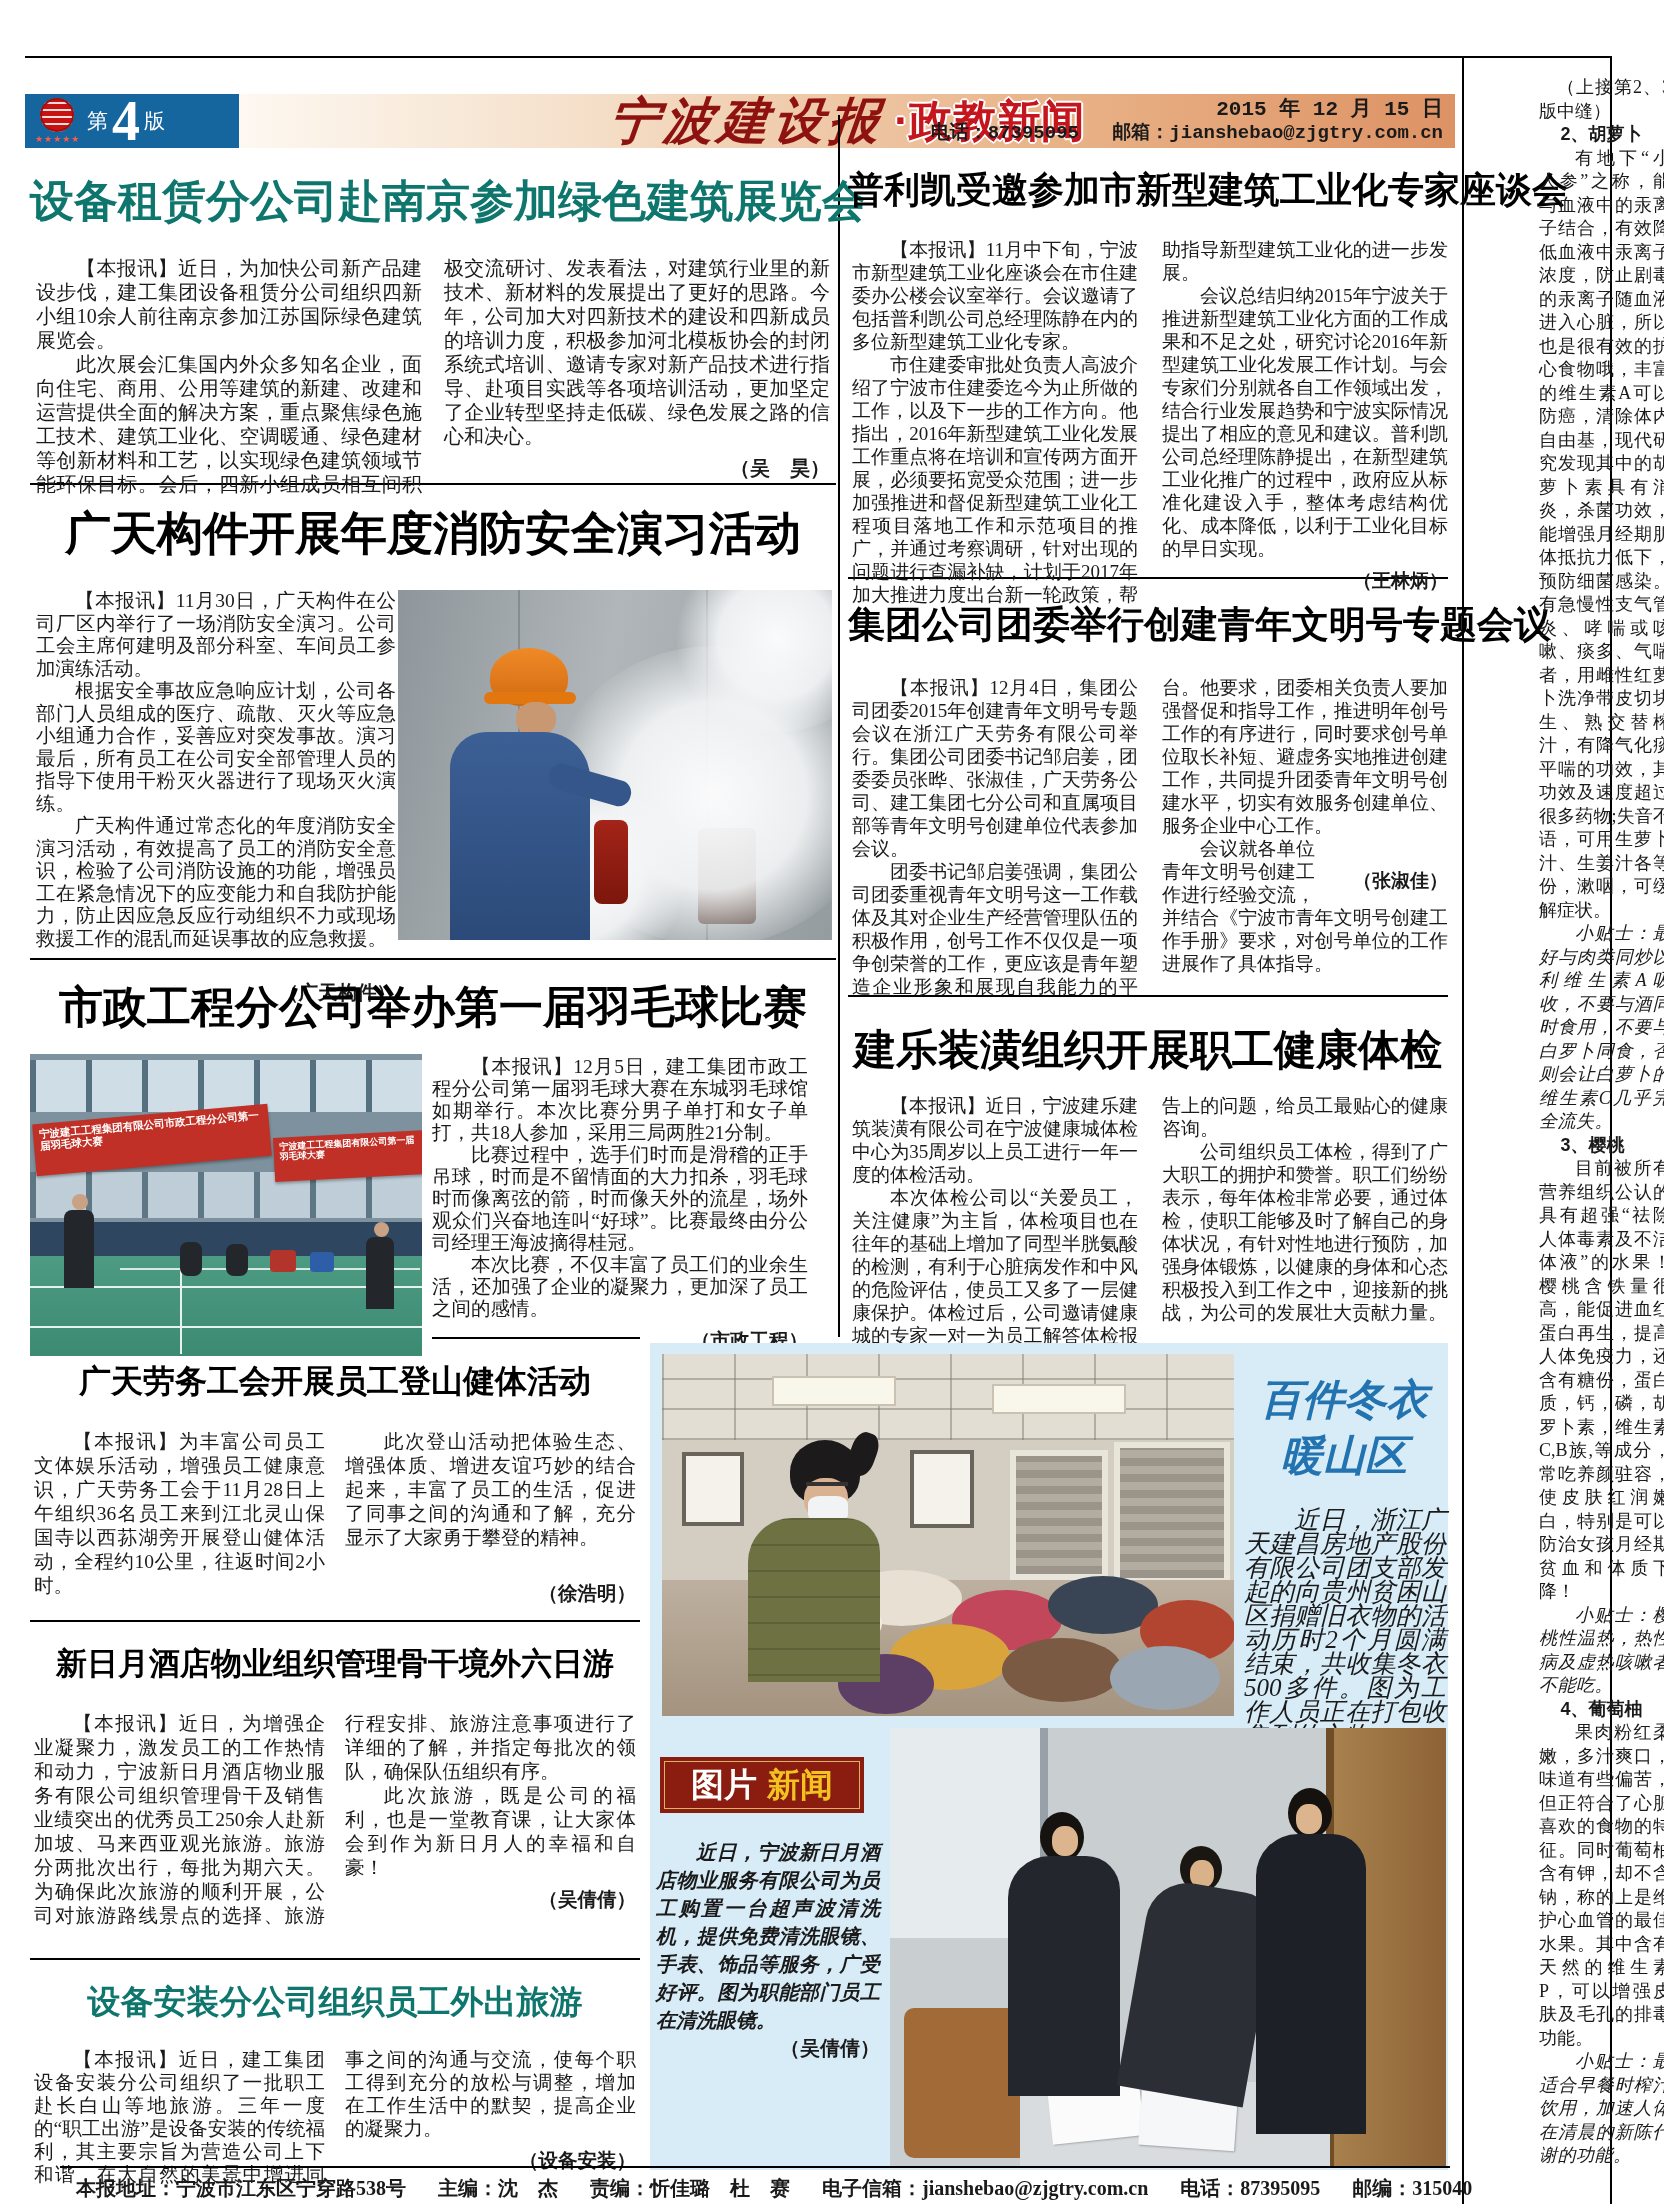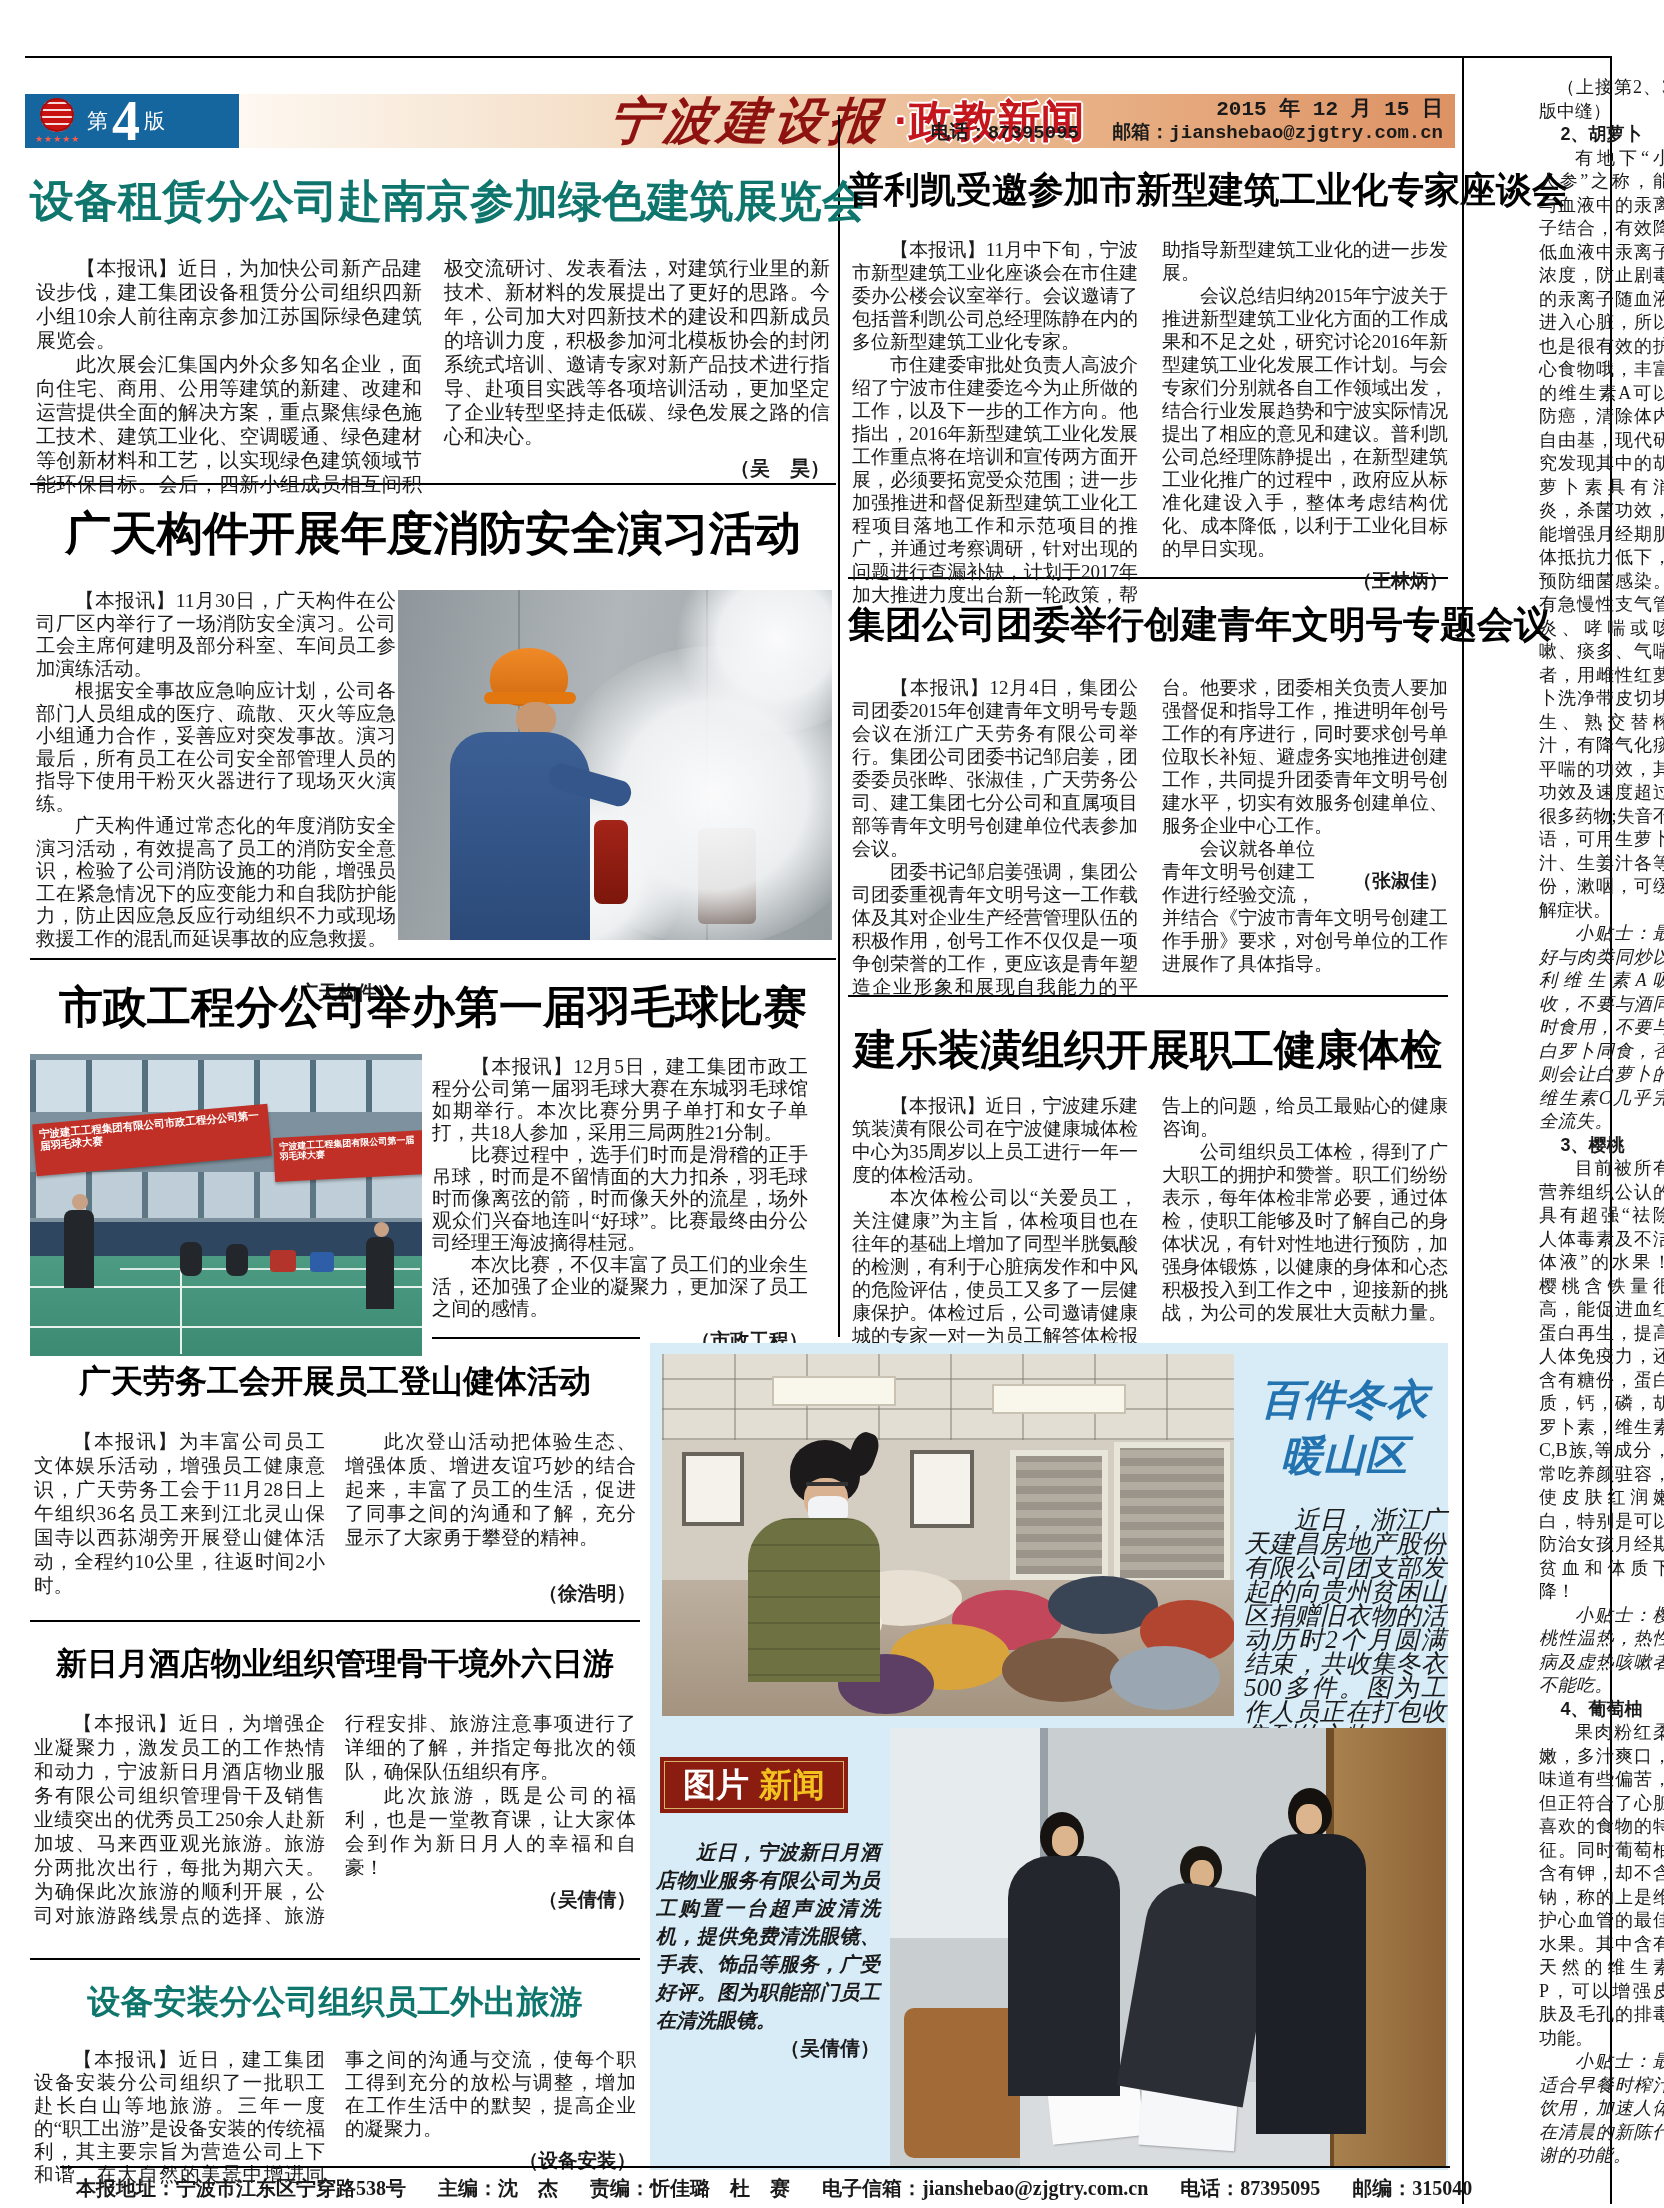--- a/index.html
+++ b/index.html
@@ -68,21 +68,21 @@
   .blindwin{background:repeating-linear-gradient(0deg,#9b948a 0 8px,#b3aca0 8px 16px);border:6px solid #e8e5da;}
   .blob{border-radius:50%;}
   #cleanPhoto{background:#c9ced1;}
   .suit{border-radius:42px 34px 0 0;}
   
   #bluePanel{left:650px;top:1343px;width:798px;height:827px;background:#d8ecf7;}
   #winterTitle{left:1244px;top:1372px;width:200px;text-align:center;font-weight:bold;font-style:italic;
       color:#2273b0;font-size:42px;line-height:56px;}
   #winterText{left:1244px;top:1508px;width:202px;font-size:25px;line-height:24px;text-align:justify;font-style:italic;}
   #winterText .byl{font-style:normal;}
-  #pnLabel{left:660px;top:1757px;width:188px;height:56px;background:#8a1c10;display:flex;align-items:center;
+  #pnLabel{left:660px;top:1757px;width:204px;height:56px;background:#8a1c10;display:flex;align-items:center;
       justify-content:center;gap:10px;outline:1px solid #d9b36a;outline-offset:-5px;
       font-family:"Liberation Sans",sans-serif;font-weight:bold;font-size:33px;}
   #pnLabel .w1{color:#fff;} #pnLabel .w2{color:#f2c31e;}
   #pnCaption{left:656px;top:1838px;width:224px;font-size:20px;line-height:28px;text-align:justify;font-style:italic;font-weight:600;}
   #pnCaption .byl{font-style:normal;}
   
   #sbRuleL{left:1462px;top:56px;width:2px;height:2148px;}
   #sbRuleR{left:1610px;top:56px;width:2px;height:2148px;}
   #sbText{left:1539px;top:76px;width:132px;font-size:18px;line-height:23.5px;text-align:justify;}
   #sbText p{margin:0;}

